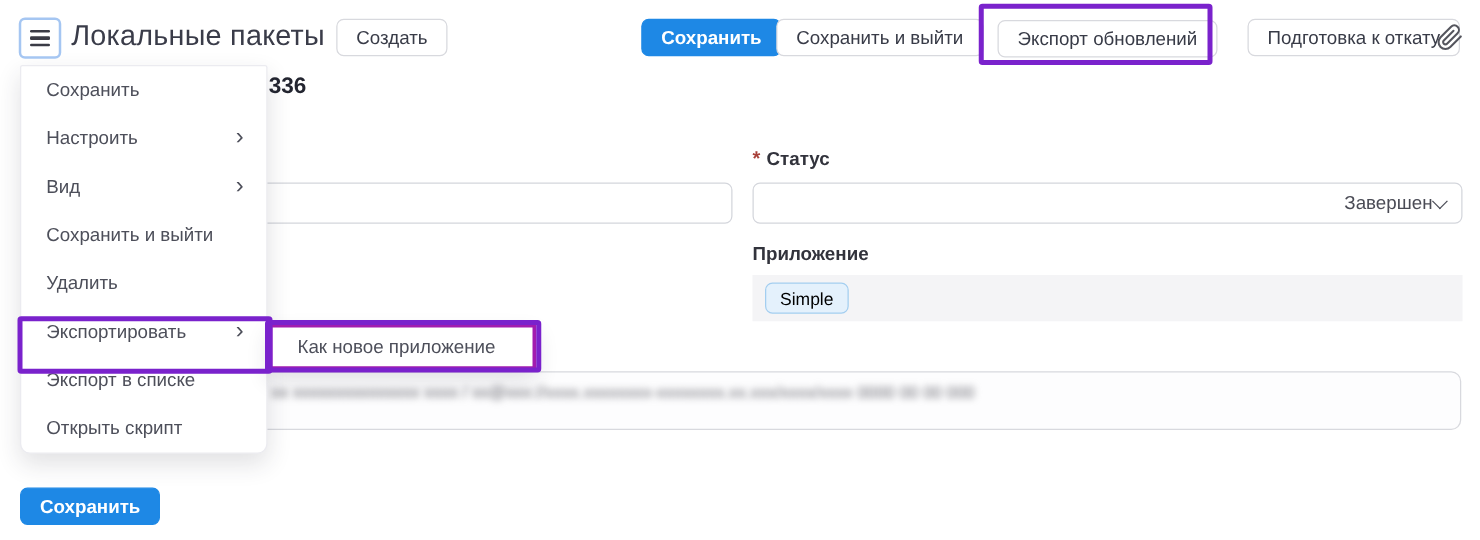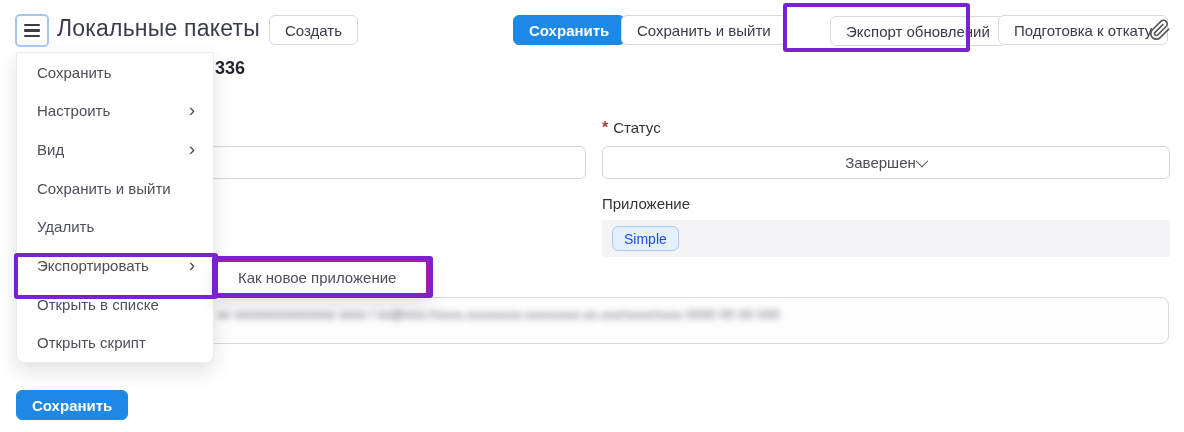--- a/index.html
+++ b/index.html
@@ -21,32 +21,32 @@
   .paperclip { left:1146px; top:16px; width:28px; height:28px; display:flex;
     align-items:center; justify-content:center; cursor:pointer; }
 
   
   .record-heading { left:215px; top:58px; font-size:18px; font-weight:700; color:#232530; }
 
   
   .field-input { left:204px; top:146px; width:382px; height:33px; background:#fff;
     border:1px solid #d4d6dc; border-radius:6px; font-size:15px; padding:0 12px;
     color:#4a4b55; outline:none; }
-  .field-label { font-size:15px; font-weight:400; color:#32333c; }
+  .field-label { font-size:15px; font-weight:700; color:#32333c; }
   .required-mark { color:#a8403a; font-weight:700; margin-right:5px; }
   .select { left:602px; top:146px; width:568px; height:33px; background:#fff;
     border:1px solid #d4d6dc; border-radius:6px; display:flex; align-items:center;
-    justify-content:center; padding:0 14px 0 12px; font-size:15px;
+    justify-content:flex-end; padding:0 14px 0 12px; font-size:15px;
     color:#4a4b55; cursor:pointer; }
   .chev-down { width:9px; height:9px; border-right:1.6px solid #4a4b55;
     border-bottom:1.6px solid #4a4b55; transform:rotate(45deg) translateY(-2px); }
   .gray-row { left:602px; top:220px; width:568px; height:37px; background:#f4f4f6; }
   .badge { left:612px; top:226px; height:25px; display:inline-flex; align-items:center;
     padding:0 11px; background:#e4f1fc; border:1px solid #a3cef0; border-radius:6px;
-    font-size:14px; color:#1d4ed8; }
+    font-size:14px; color:#000000; }
   .textarea-box { left:204px; top:297px; width:965px; height:47px; background:#fdfdfe;
     border:1px solid #d8d9de; border-radius:8px; padding:7px 12px; cursor:text; }
   .redacted { display:inline-block; font-size:13.5px; color:#6d6d74;
     filter:blur(3px); white-space:nowrap; user-select:none; }
 
   
   .menu-panel { left:16px; top:52px; width:198px; height:311px; background:#fff;
     border:1px solid #ebebf0; border-radius:2px 2px 8px 8px; z-index:20;
     box-shadow:0 8px 20px rgba(40,40,60,.14); display:flex; flex-direction:column;
     padding:0; }
@@ -76,21 +76,21 @@
   <div class="abs burger-btn">
     <span class="burger-bar"></span>
     <span class="burger-bar"></span>
     <span class="burger-bar"></span>
   </div>
   <div class="abs page-title">Локальные пакеты</div>
   <button class="abs btn" style="left:269px; top:15px;">Создать</button>
 
   <button class="abs btn btn-primary" style="left:513px; top:15px;">Сохранить</button>
   <button class="abs btn" style="left:621px; top:15px;">Сохранить и выйти</button>
-  <button class="abs btn" style="left:830px; top:16px;">Экспорт обновлений</button>
+  <button class="abs btn" style="left:798px; top:16px;">Экспорт обновлений</button>
   <button class="abs btn" style="left:972px; top:15px;margin-left:26px;">Подготовка к откату</button>
 
   <div class="abs paperclip">
     <svg width="22" height="22" viewBox="0 0 24 24" fill="none" stroke="#55565e" stroke-width="1.8" stroke-linecap="round" stroke-linejoin="round">
       <path d="M21.44 11.05l-9.19 9.19a6 6 0 0 1-8.49-8.49l9.19-9.19a4 4 0 0 1 5.66 5.66l-9.2 9.19a2 2 0 0 1-2.83-2.83l8.49-8.48"></path>
     </svg>
   </div>
 
   <div class="abs record-heading">336</div>
 
@@ -128,21 +128,21 @@
       <span>Сохранить и выйти</span>
     </div>
     <div class="menu-item">
       <span>Удалить</span>
     </div>
     <div class="menu-item">
       <span>Экспортировать</span>
       <span class="submenu-arrow">›</span>
     </div>
     <div class="menu-item">
-      <span>Открыть в списке</span>
+      <span>Экспорт в списке</span>
     </div>
     <div class="menu-item">
       <span>Открыть скрипт</span>
     </div>
   </div>
 
   <div class="abs submenu-panel">Как новое приложение</div>
 
   <div class="abs anno anno-header"></div>
   <div class="abs anno anno-menu"></div>

